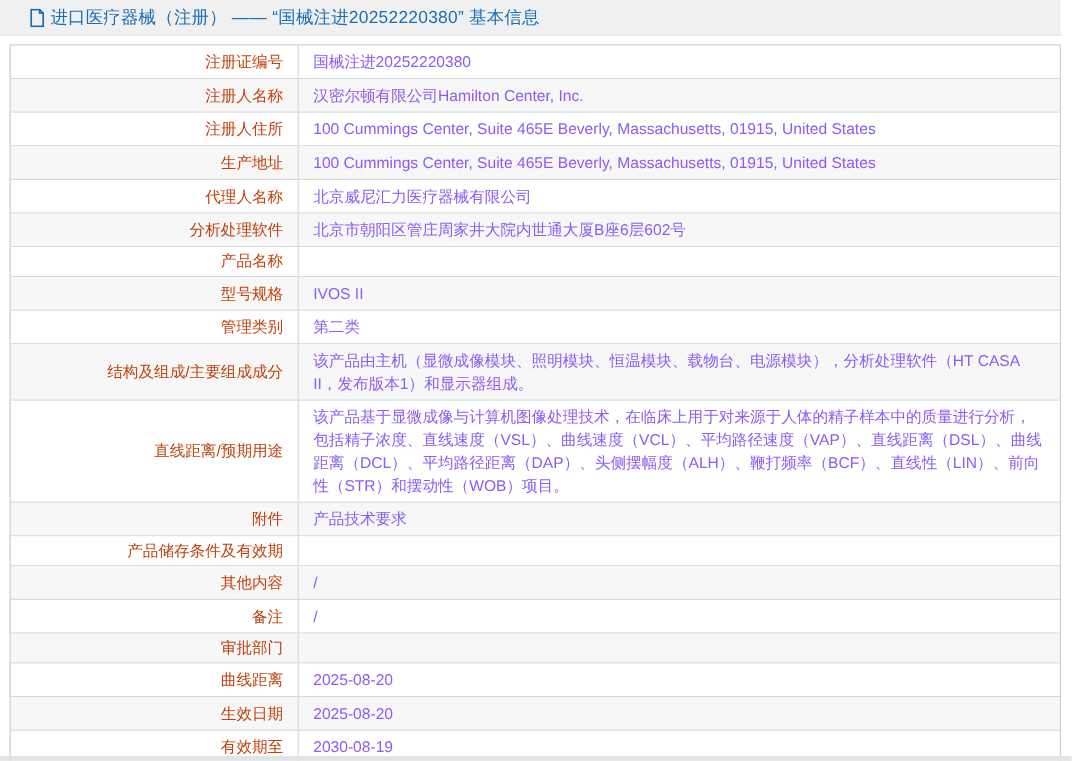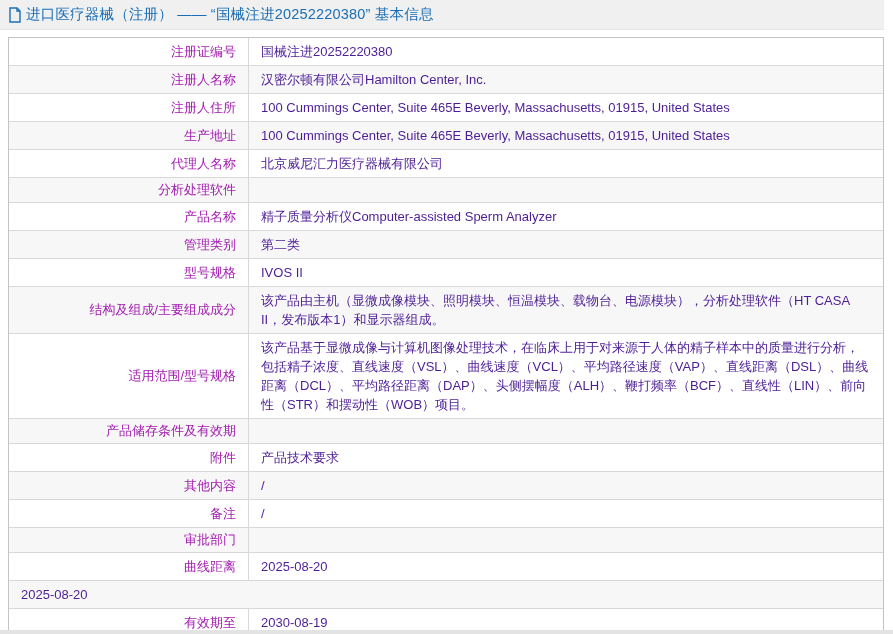--- a/index.html
+++ b/index.html
@@ -6,21 +6,21 @@
   html, body {
     width: 893px; height: 634px;
     background: #ffffff;
     font-family: "Liberation Sans", "DejaVu Sans", sans-serif;
     overflow: hidden;
   }
   .page-header {
     width: 884px; height: 30px;
     background: #f0f0f0;
     display: flex; align-items: center;
-    padding-left: 8px;
+    padding-left: 24px;
     border-bottom: 1px solid #e6e6e6;
   }
   .page-header .doc-icon { display: inline-flex; margin-right: 4px; }
   .page-title {
     color: #1a6eb5;
     font-size: 14.5px;
     letter-spacing: 0.2px;
     white-space: nowrap;
   }
   .info-table {
@@ -40,31 +40,31 @@
   .row:last-child { border-bottom: none; }
   .row:nth-child(even) { background: #f7f7f7; }
   .cell-label {
     width: 240px;
     flex: 0 0 240px;
     border-right: 1px solid #d8d8d8;
     display: flex;
     align-items: center;
     justify-content: flex-end;
     padding: 3px 12px 3px 6px;
-    color: #a21caf;
+    color: #c2410c;
     font-size: 13px;
     text-align: right;
     gap: 3px;
   }
   .cell-value {
     flex: 1;
     display: flex;
     align-items: center;
     padding: 4px 14px 4px 12px;
-    color: #4c1d95;
+    color: #8b5cf6;
     font-size: 13px;
     line-height: 19px;
   }
   .cell-value .val { width: 100%; }
   .page-footer {
     position: absolute;
     left: 0; bottom: 0;
     width: 893px; height: 4px;
     background: #e3e3e3;
   }
@@ -108,61 +108,61 @@
       </div>
     </div>
   <div class="row">
       <div class="cell-label">代理人名称</div>
       <div class="cell-value">
         <span class="val">北京威尼汇力医疗器械有限公司</span>
       </div>
     </div>
   <div class="row">
       <div class="cell-label">分析处理软件</div>
+      <div class="cell-value">
+        <span class="val">北京市朝阳区管庄周家井大院内世通大厦B座6层602号</span>
+      </div>
     </div>
   <div class="row">
       <div class="cell-label">产品名称</div>
+    </div>
+  <div class="row">
+      <div class="cell-label">型号规格</div>
       <div class="cell-value">
-        <span class="val">精子质量分析仪Computer-assisted Sperm Analyzer</span>
+        <span class="val">IVOS II</span>
       </div>
     </div>
   <div class="row">
       <div class="cell-label">管理类别</div>
       <div class="cell-value">
         <span class="val">第二类</span>
       </div>
     </div>
   <div class="row">
-      <div class="cell-label">型号规格</div>
-      <div class="cell-value">
-        <span class="val">IVOS II</span>
-      </div>
-    </div>
-  <div class="row">
       <div class="cell-label">结构及组成/主要组成成分</div>
       <div class="cell-value">
         <span class="val">该产品由主机（显微成像模块、照明模块、恒温模块、载物台、电源模块），分析处理软件（HT CASA II，发布版本1）和显示器组成。</span>
       </div>
     </div>
   <div class="row">
-      <div class="cell-label">适用范围/型号规格</div>
+      <div class="cell-label">直线距离/预期用途</div>
       <div class="cell-value">
         <span class="val">该产品基于显微成像与计算机图像处理技术，在临床上用于对来源于人体的精子样本中的质量进行分析，包括精子浓度、直线速度（VSL）、曲线速度（VCL）、平均路径速度（VAP）、直线距离（DSL）、曲线距离（DCL）、平均路径距离（DAP）、头侧摆幅度（ALH）、鞭打频率（BCF）、直线性（LIN）、前向性（STR）和摆动性（WOB）项目。</span>
+      </div>
+    </div>
+  <div class="row">
+      <div class="cell-label">附件</div>
+      <div class="cell-value">
+        <span class="val">产品技术要求</span>
       </div>
     </div>
   <div class="row">
       <div class="cell-label">产品储存条件及有效期</div>
       <div class="cell-value">
         <span class="val"></span>
-      </div>
-    </div>
-  <div class="row">
-      <div class="cell-label">附件</div>
-      <div class="cell-value">
-        <span class="val">产品技术要求</span>
       </div>
     </div>
   <div class="row">
       <div class="cell-label">其他内容</div>
       <div class="cell-value">
         <span class="val">/</span>
       </div>
     </div>
   <div class="row">
       <div class="cell-label">备注</div>
@@ -173,20 +173,21 @@
   <div class="row">
       <div class="cell-label">审批部门</div>
     </div>
   <div class="row">
       <div class="cell-label">曲线距离</div>
       <div class="cell-value">
         <span class="val">2025-08-20</span>
       </div>
     </div>
   <div class="row">
+      <div class="cell-label">生效日期</div>
       <div class="cell-value">
         <span class="val">2025-08-20</span>
       </div>
     </div>
   <div class="row">
       <div class="cell-label">有效期至</div>
       <div class="cell-value">
         <span class="val">2030-08-19</span>
       </div>
     </div>

